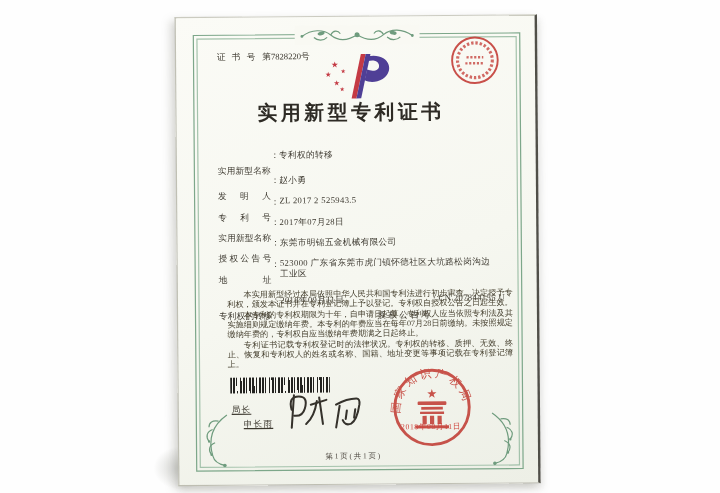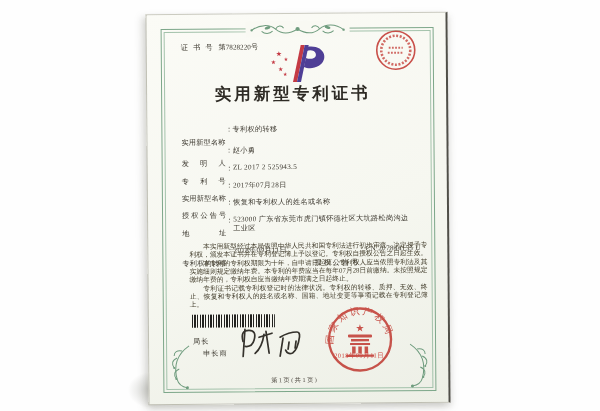--- a/index.html
+++ b/index.html
@@ -52,21 +52,21 @@
   .paras{position:absolute;left:41px;top:228px;width:238px;
          font-size:6.8px;line-height:8.35px;color:#46402f;text-align:justify;}
   .paras p{margin:0;text-indent:2em;}
 
   
   .barcode{position:absolute;left:43px;top:300px;width:83px;height:13px;
     background:repeating-linear-gradient(90deg,
       #22221f 0,#22221f 1.4px,#f6f6f0 1.4px,#f6f6f0 2.4px,
       #22221f 2.4px,#22221f 4.2px,#f6f6f0 4.2px,#f6f6f0 5.2px,
       #22221f 5.2px,#22221f 6px,#f6f6f0 6px,#f6f6f0 8px);}
-  .gov-label{position:absolute;font-size:7.2px;color:#3c382f;letter-spacing:1px;}
+  .gov-label{position:absolute;font-size:7.2px;color:#3c382f;letter-spacing:1px;text-decoration:underline;}
   .sig{position:absolute;left:84px;top:311px;width:74px;height:36px;}
   .gov-seal{position:absolute;left:176px;top:291px;width:70px;height:70px;opacity:.9;mix-blend-mode:multiply;}
   .seal-date{position:absolute;left:168px;top:338px;width:84px;text-align:center;
              font-size:6.4px;color:#cf453e;letter-spacing:.5px;}
   .page-footer{position:absolute;left:0;right:8px;top:362px;text-align:center;
                font-size:6.2px;letter-spacing:1.5px;color:#4d4840;}
 </style>
 </head>
 <body>
 
@@ -169,21 +169,21 @@
       <div class="frow" style="top:21px">
         <span class="flabel">发明人</span><span class="fcolon">：</span><span class="fval">赵小勇</span>
       </div>
       <div class="frow" style="top:39px">
         <span class="flabel">专利号</span><span class="fcolon">：</span><span class="fval">ZL 2017 2 525943.5</span>
       </div>
       <div class="frow" style="top:56px">
         <span class="flabel">实用新型名称</span><span class="fcolon">：</span><span class="fval">2017年07月28日</span>
       </div>
       <div class="frow" style="top:73px">
-        <span class="flabel">授权公告号</span><span class="fcolon">：</span><span class="fval">恢复和专利权人的姓名或名称</span>
+        <span class="flabel">授权公告号</span><span class="fcolon">：</span><span class="fval">东莞市明锦五金机械有限公司</span>
       </div>
       <div class="frow" style="top:91px">
         <span class="flabel">地址</span><span class="fcolon">：</span><span class="fval wrap">523000 广东省东莞市虎门镇怀德社区大坑路松岗沟边工业区</span>
       </div>
       <div class="frow" style="top:121px">
         <span>
           <span class="flabel">专利权的转移</span><span class="fcolon">：</span><span class="fval">2018年09月11日</span>
         </span>
         <span class="frow-right">
           <span class="flabel">授权公告号</span><span class="fcolon">：</span><span class="fval">CN 207844155 U</span>

